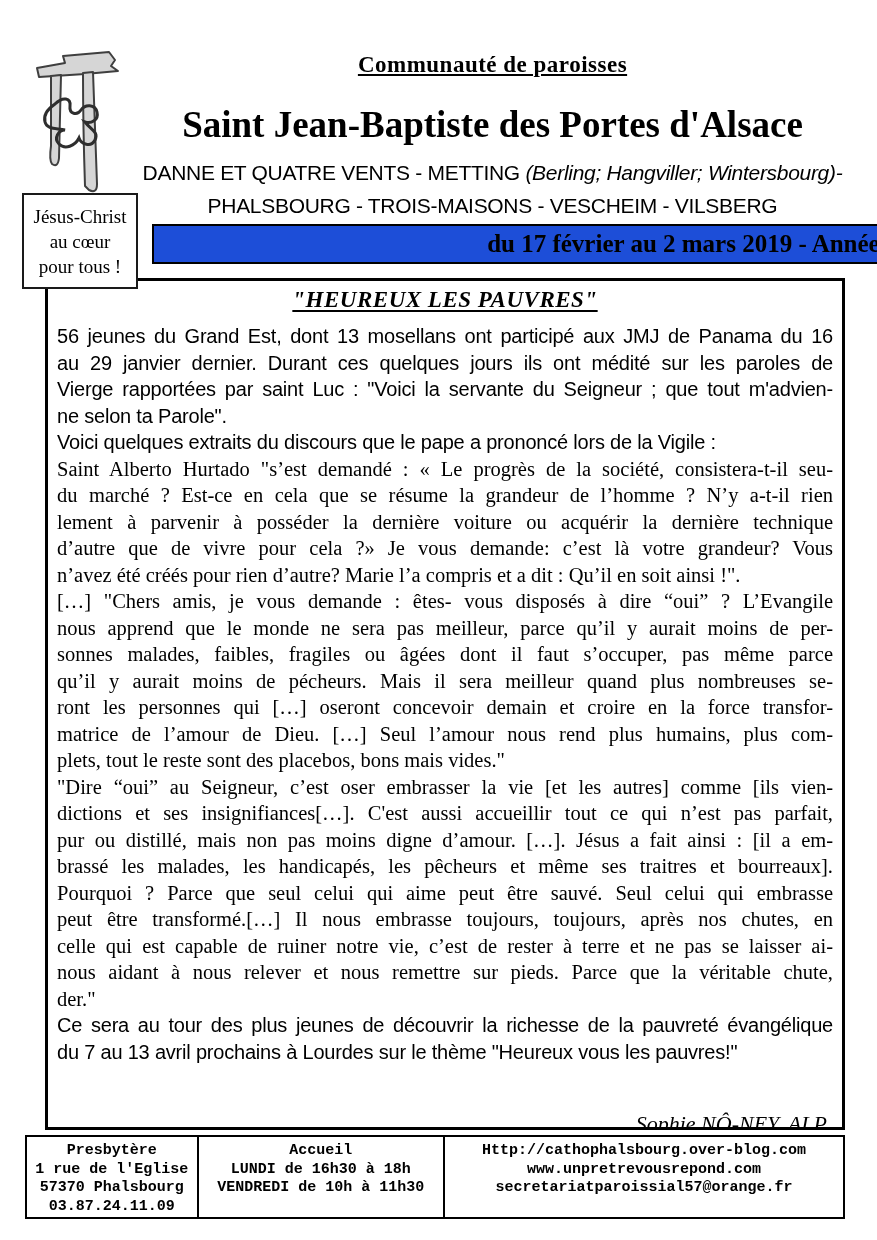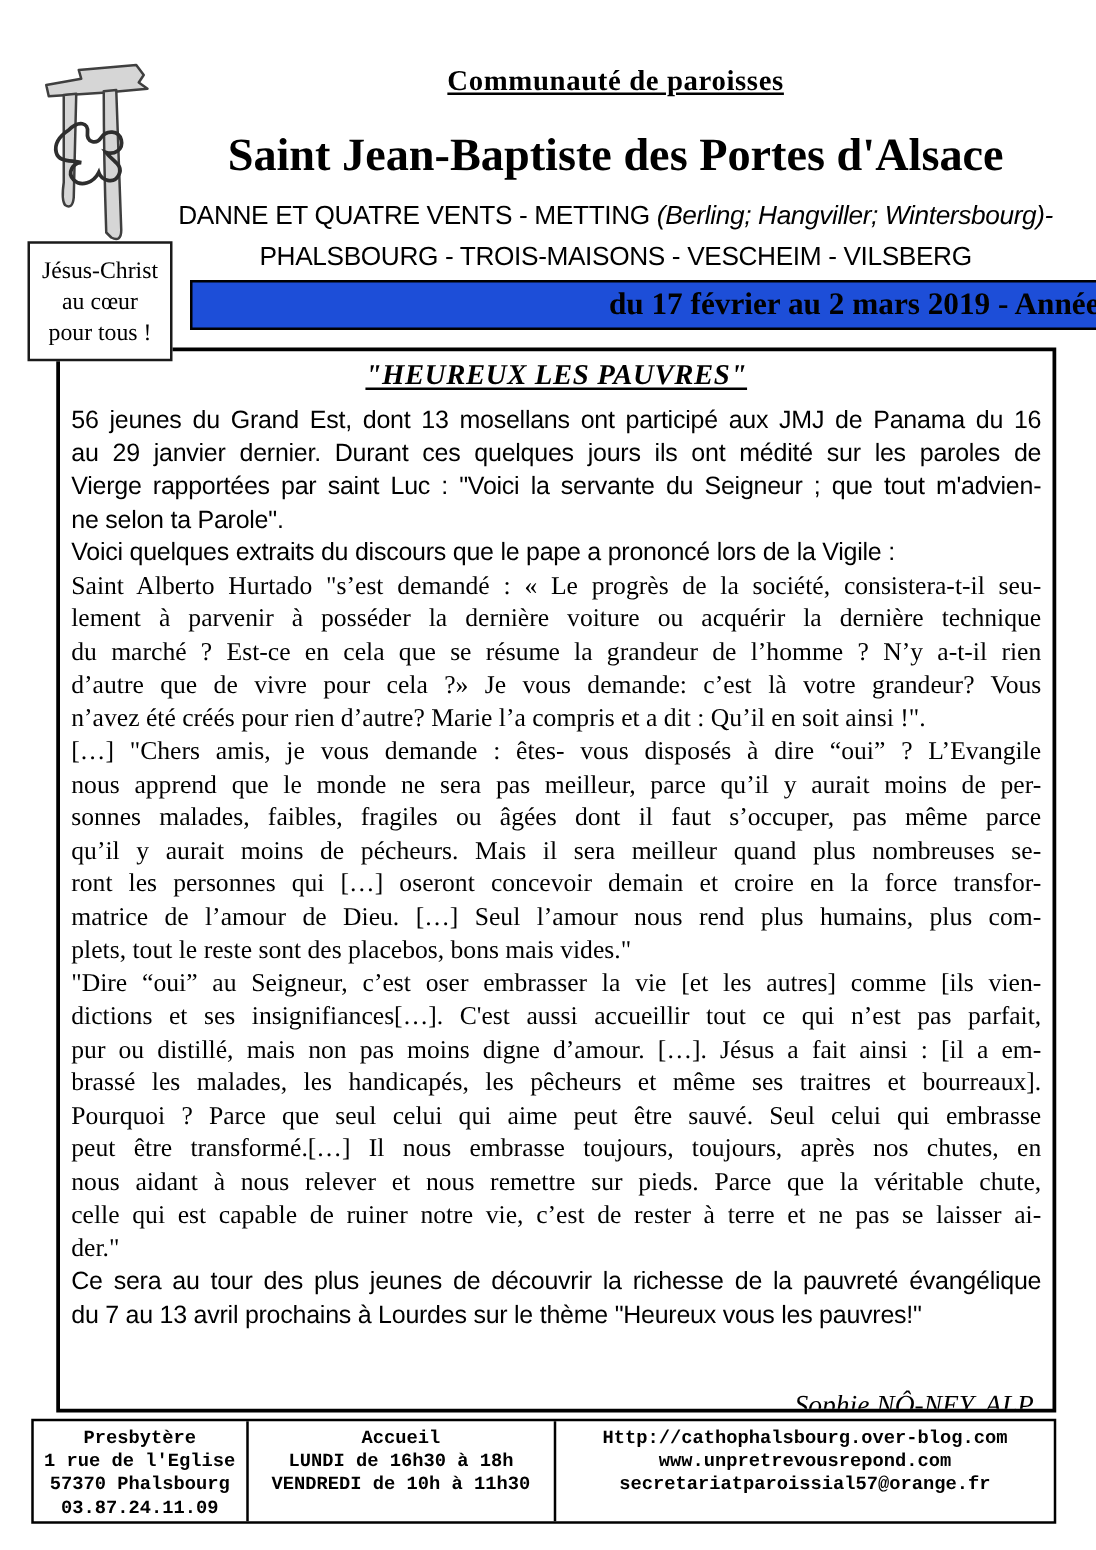--- a/index.html
+++ b/index.html
@@ -102,43 +102,43 @@
         <div class="jline">56 jeunes du Grand Est, dont 13 mosellans ont participé aux JMJ de Panama du 16</div>
         <div class="jline">au 29 janvier dernier. Durant ces quelques jours ils ont médité sur les paroles de</div>
         <div class="jline">Vierge rapportées par saint Luc : "Voici la servante du Seigneur ; que tout m'advien-</div>
         <div class="jline">ne selon ta Parole".</div>
       </div>
     <div class="para sans">
         <div class="jline">Voici quelques extraits du discours que le pape a prononcé lors de la Vigile :</div>
       </div>
     <div class="para serif">
         <div class="jline">Saint Alberto Hurtado "s’est demandé : « Le progrès de la société, consistera-t-il seu-</div>
+        <div class="jline">du marché ? Est-ce en cela que se résume la grandeur de l’homme ? N’y a-t-il rien</div>
         <div class="jline">lement à parvenir à posséder la dernière voiture ou acquérir la dernière technique</div>
-        <div class="jline">du marché ? Est-ce en cela que se résume la grandeur de l’homme ? N’y a-t-il rien</div>
         <div class="jline">d’autre que de vivre pour cela ?» Je vous demande: c’est là votre grandeur? Vous</div>
         <div class="jline">n’avez été créés pour rien d’autre? Marie l’a compris et a dit : Qu’il en soit ainsi !".</div>
       </div>
     <div class="para serif">
         <div class="jline">[…] "Chers amis, je vous demande : êtes- vous disposés à dire “oui” ? L’Evangile</div>
         <div class="jline">nous apprend que le monde ne sera pas meilleur, parce qu’il y aurait moins de per-</div>
         <div class="jline">sonnes malades, faibles, fragiles ou âgées dont il faut s’occuper, pas même parce</div>
         <div class="jline">qu’il y aurait moins de pécheurs. Mais il sera meilleur quand plus nombreuses se-</div>
         <div class="jline">ront les personnes qui […] oseront concevoir demain et croire en la force transfor-</div>
         <div class="jline">matrice de l’amour de Dieu. […] Seul l’amour nous rend plus humains, plus com-</div>
         <div class="jline">plets, tout le reste sont des placebos, bons mais vides."</div>
       </div>
     <div class="para serif">
         <div class="jline">"Dire “oui” au Seigneur, c’est oser embrasser la vie [et les autres] comme [ils vien-</div>
         <div class="jline">dictions et ses insignifiances[…]. C'est aussi accueillir tout ce qui n’est pas parfait,</div>
         <div class="jline">pur ou distillé, mais non pas moins digne d’amour. […]. Jésus a fait ainsi : [il a em-</div>
         <div class="jline">brassé les malades, les handicapés, les pêcheurs et même ses traitres et bourreaux].</div>
         <div class="jline">Pourquoi ? Parce que seul celui qui aime peut être sauvé. Seul celui qui embrasse</div>
         <div class="jline">peut être transformé.[…] Il nous embrasse toujours, toujours, après nos chutes, en</div>
+        <div class="jline">celle qui est capable de ruiner notre vie, c’est de rester à terre et ne pas se laisser ai-</div>
         <div class="jline">nous aidant à nous relever et nous remettre sur pieds. Parce que la véritable chute,</div>
-        <div class="jline">celle qui est capable de ruiner notre vie, c’est de rester à terre et ne pas se laisser ai-</div>
         <div class="jline">der."</div>
       </div>
     <div class="para sans">
         <div class="jline">Ce sera au tour des plus jeunes de découvrir la richesse de la pauvreté évangélique</div>
         <div class="jline">du 7 au 13 avril prochains à Lourdes sur le thème "Heureux vous les pauvres!"</div>
       </div>
     <div class="sig">Sophie NÔ-NEY, ALP</div>
   </div>
 
   <div class="footer">

